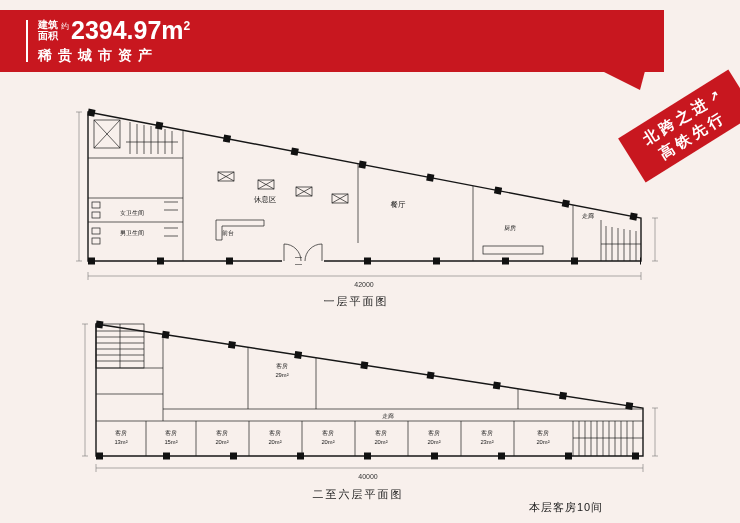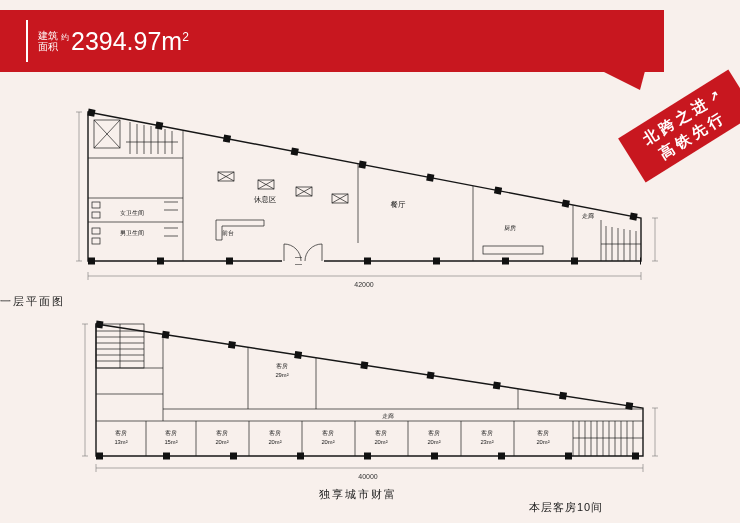--- a/index.html
+++ b/index.html
@@ -10,23 +10,23 @@
   
   .banner{
     position:absolute;left:0;top:10px;width:664px;height:62px;
     background:#c8171f;color:#fff;display:flex;align-items:center;
     padding:0 10px 0 14px;box-sizing:border-box;
   }
   .banner-title{font-size:32px;font-weight:bold;letter-spacing:1px;white-space:nowrap;}
   .banner-divider{width:2px;height:42px;background:#fff;margin:0 10px 0 12px;flex:none;}
   .banner-right{display:flex;flex-direction:column;justify-content:center;}
   .area-row{display:flex;align-items:center;}
-  .area-label{font-size:10px;font-weight:normal;line-height:1.1;text-align:center;}
+  .area-label{font-size:10px;font-weight:bold;line-height:1.1;text-align:center;}
   .area-approx{font-size:8px;margin:0 2px 0 3px;align-self:flex-start;padding-top:3px;}
-  .area-value{font-size:25px;font-weight:normal;line-height:1;white-space:nowrap;}
+  .area-value{font-size:25px;font-weight:bold;line-height:1;white-space:nowrap;}
   .area-value sup{font-size:12px;}
   .banner-subtitle{font-size:14px;font-weight:bold;letter-spacing:6px;margin-top:4px;white-space:nowrap;}
   .banner-pointer{
     position:absolute;left:602px;top:71px;width:0;height:0;
     border-top:19px solid #c8171f;border-left:38px solid transparent;border-right:5px solid transparent;
   }
   
   .ribbon{
     position:absolute;left:622px;top:100px;width:130px;height:52px;background:#c8171f;
     transform:rotate(-32deg);display:flex;flex-direction:column;justify-content:center;
@@ -42,40 +42,41 @@
   .thin{stroke:#1c1c1c;stroke-width:0.7;fill:none;}
   .cols{stroke:#111;fill:none;stroke-width:7;}
   .dimline{stroke:#777;stroke-width:0.6;fill:none;}
   text{fill:#1a1a1a;font-family:"Liberation Sans",sans-serif;}
   .lbl{font-size:7.5px;text-anchor:middle;}
   .lbl-sm{font-size:6px;text-anchor:middle;}
   .rlbl{font-size:5.8px;text-anchor:middle;}
   .dim{font-size:7px;text-anchor:middle;fill:#333;}
   
   .caption{position:absolute;font-size:11px;color:#1a1a1a;letter-spacing:2px;}
-  .caption-plan1{top:294px;left:0;width:712px;}
+  .caption-plan1{top:294px;left:0;width:712px;text-align:center;}
   .caption-plan2{top:487px;left:0;width:716px;text-align:center;}
   .note-plan2{top:500px;left:500px;width:132px;text-align:center;letter-spacing:1px;}
 </style>
 </head>
 <body>
 
 <div class="page">
 
   <div class="banner">
     <div class="banner-divider"></div>
     <div class="banner-right">
       <div class="area-row">
         <div class="area-label">
           <div>建筑</div>
           <div>面积</div>
         </div>
         <span class="area-approx">约</span>
         <div class="area-value"><span>2394.97m</span><sup>2</sup></div>
       </div>
+      <div class="banner-subtitle">稀贵城市资产</div>
     </div>
   </div>
   <div class="banner-pointer"></div>
 
   <div class="ribbon">
     <div class="ribbon-line">
       <span>北跨之进</span>
       <span class="ribbon-arrow">↗</span>
     </div>
     <div class="ribbon-line">
@@ -191,16 +192,16 @@
       <text class="rlbl" x="475" y="128">20m²</text>
     </g>
 
     <g>
       <path class="dimline" d="M28,152 H575 M28,148 V156 M575,148 V156"></path>
       <path class="dimline" d="M14,8 h6 M14,140 h6 M17,8 V140"></path>
       <path class="dimline" d="M584,92 h6 M584,140 h6 M587,92 V140"></path>
     </g>
     <text class="dim" x="300" y="163">40000</text>
   </svg>
-  <div class="caption caption-plan2">独享城市财富</div>
+  <div class="caption caption-plan2">二至六层平面图</div>
   <div class="caption note-plan2">本层客房10间</div>
 
 </div>
 
 </body></html>

